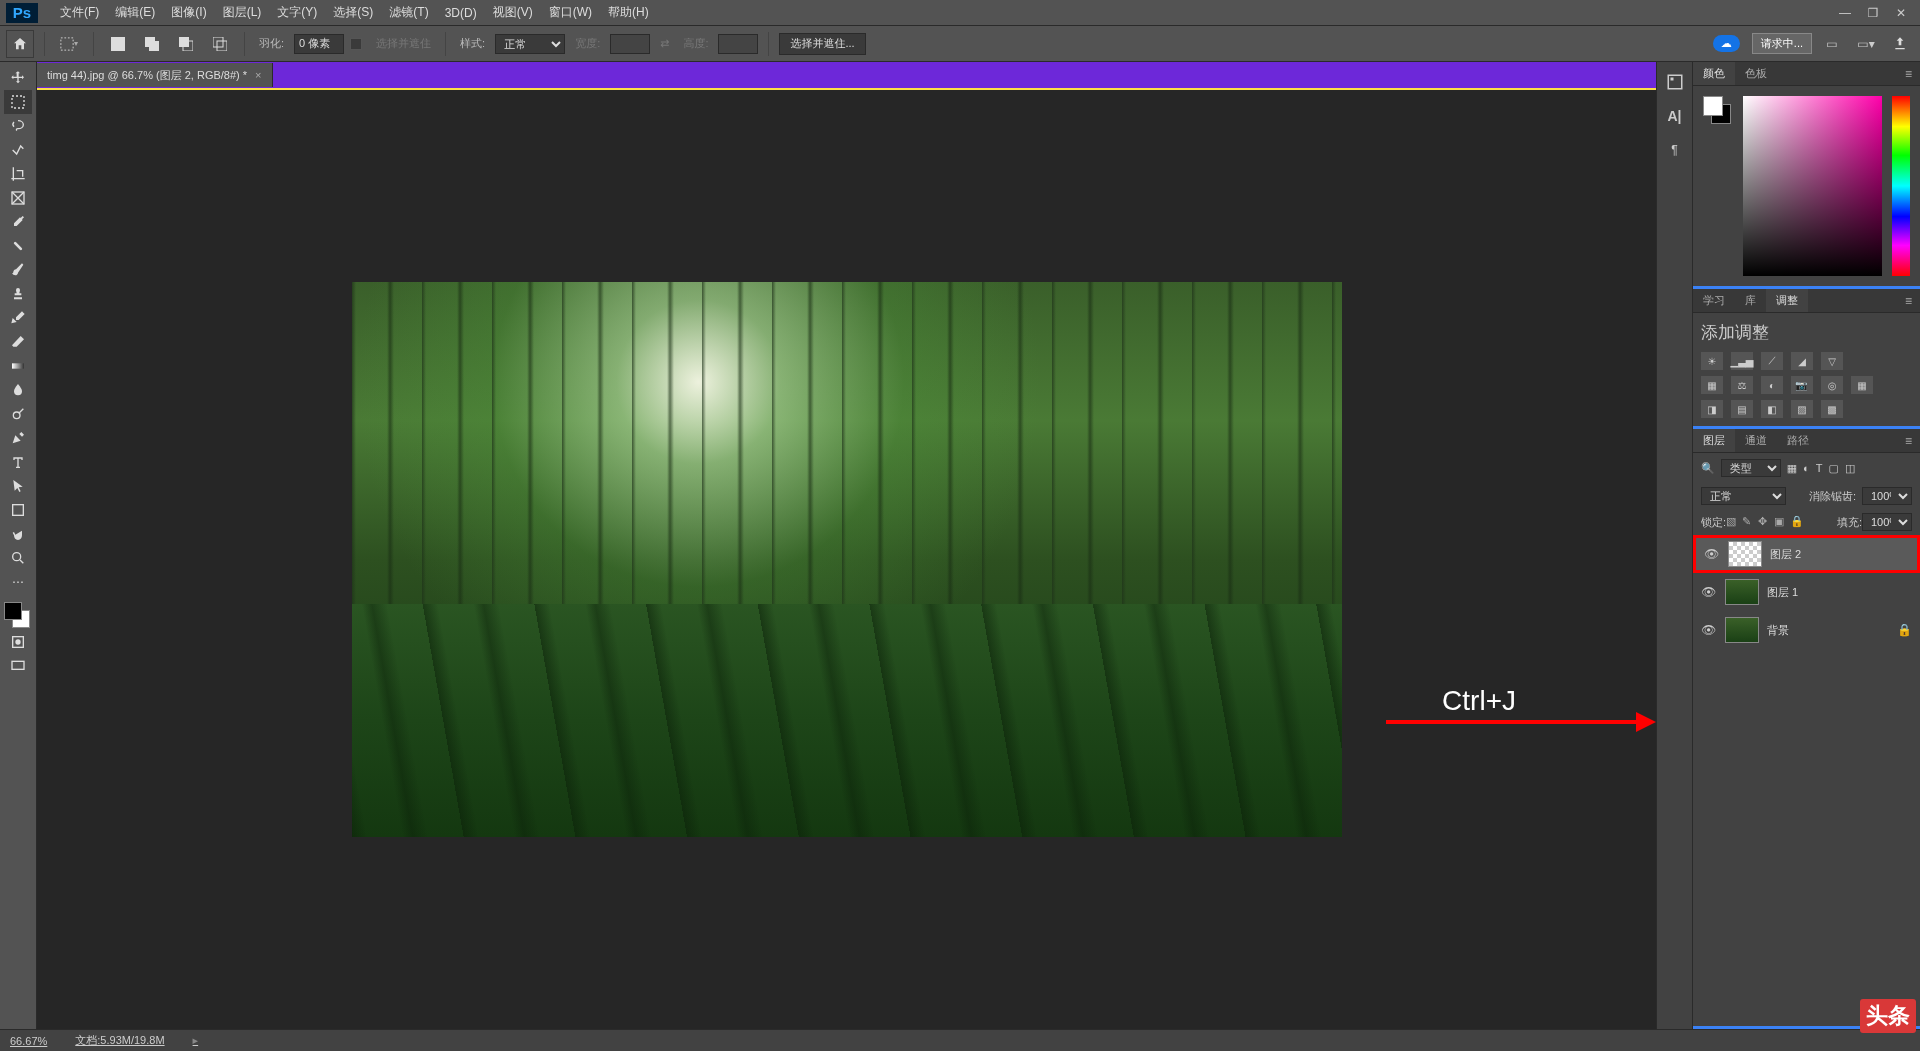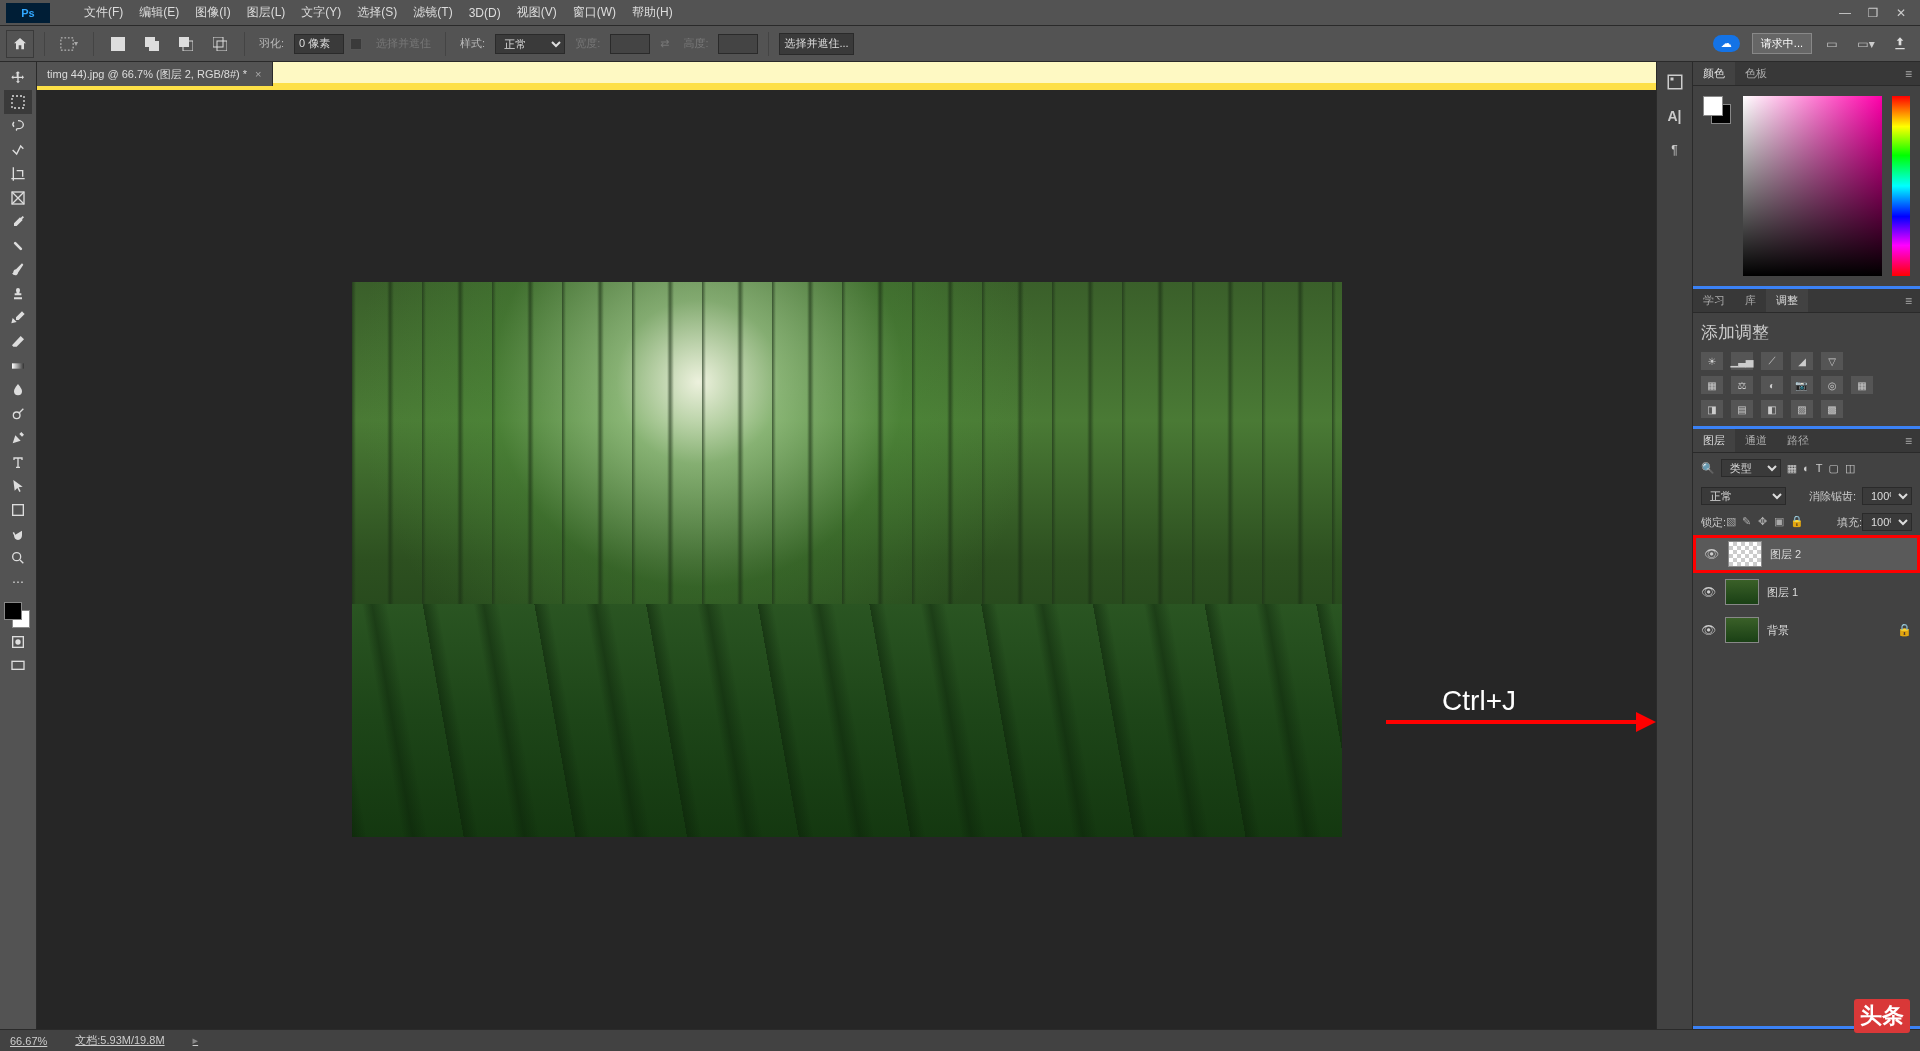--- a/index.html
+++ b/index.html
@@ -1,52 +1,52 @@
 <!DOCTYPE html>
 <html><head>
 <meta charset="utf-8">
 <style>
 * { margin: 0; padding: 0; box-sizing: border-box; font-family: "Microsoft YaHei", Arial, sans-serif; }
 body { background: #323232; color: #ccc; width: 1920px; height: 1051px; overflow: hidden; position: relative; font-size: 12px; }
 
 
 .menubar { background: #535353; height: 26px; display: flex; align-items: center; padding: 0 6px; border-bottom: 1px solid #2a2a2a; }
-.ps-logo { background: #001e36; color: #31a8ff; width: 44px; height: 20px; display: flex; align-items: center; justify-content: center; font-size: 11px; font-weight: bold; margin-right: 26px; }
+.ps-logo { background: #001e36; color: #31a8ff; width: 32px; height: 20px; display: flex; align-items: center; justify-content: center; font-size: 15px; font-weight: bold; margin-right: 14px; }
 .menu-item { padding: 0 8px; color: #ddd; font-size: 12px; cursor: pointer; }
 .win-controls { margin-left: auto; display: flex; gap: 14px; padding-right: 6px; color: #ccc; }
 .win-btn { width: 14px; text-align: center; cursor: pointer; }
 
 
 .optionsbar { background: #535353; height: 36px; display: flex; align-items: center; padding: 0 6px; border-bottom: 1px solid #2a2a2a; gap: 6px; }
 .home-btn { width: 28px; height: 28px; display: flex; align-items: center; justify-content: center; background: #535353; border: 1px solid #3a3a3a; }
 .opt-icon { width: 28px; height: 28px; display: flex; align-items: center; justify-content: center; }
 .opt-sep { width: 1px; height: 24px; background: #444; margin: 0 4px; }
 .opt-label { color: #bbb; font-size: 11px; margin: 0 4px; }
 .opt-input { background: #3a3a3a; border: 1px solid #2a2a2a; color: #ddd; width: 50px; height: 20px; padding: 0 4px; font-size: 11px; }
 .opt-select { background: #3a3a3a; border: 1px solid #2a2a2a; color: #ddd; height: 20px; padding: 0 4px; font-size: 11px; }
-.opt-btn { background: #3a3a3a; border: 1px solid #2a2a2a; color: #ddd; height: 22px; padding: 0 4px; font-size: 11px; cursor: pointer; }
+.opt-btn { background: #3a3a3a; border: 1px solid #2a2a2a; color: #ddd; height: 22px; padding: 0 10px; font-size: 11px; cursor: pointer; }
 .opt-checkbox { width: 12px; height: 12px; background: #3a3a3a; border: 1px solid #555; margin-right: 4px; }
 .cloud-btn { background: #1473e6; color: #fff; padding: 2px 8px; border-radius: 10px; margin-left: auto; font-size: 11px; }
 .search-box { background: #666; border: 1px solid #888; color: #fff; padding: 2px 8px; font-size: 11px; margin-left: 6px; }
 
 
 .main { display: flex; height: calc(100% - 62px - 22px); }
 
 
 .toolbar { background: #535353; width: 37px; display: flex; flex-direction: column; align-items: center; padding-top: 4px; border-right: 1px solid #2a2a2a; }
 .tool { width: 28px; height: 24px; display: flex; align-items: center; justify-content: center; color: #ddd; cursor: pointer; margin: 0; }
 .tool.active { background: #3a3a3a; }
 .tool svg { width: 16px; height: 16px; fill: #ddd; }
 .color-swatches { margin-top: 8px; position: relative; width: 28px; height: 28px; }
 .fg-swatch { position: absolute; width: 18px; height: 18px; background: #000; border: 1px solid #888; top: 0; left: 0; }
 .bg-swatch { position: absolute; width: 18px; height: 18px; background: #fff; border: 1px solid #888; top: 8px; left: 8px; }
 
 
 .doc-container { flex: 1; background: #262626; display: flex; flex-direction: column; position: relative; }
-.doc-tabs { background: #fef9c3; height: 28px; display: flex; align-items: flex-start; border-bottom: 7px solid #fde047; }
+.doc-tabs { background: #6d28d9; height: 28px; display: flex; align-items: center; border-bottom: 2px solid #fde047; }
 .doc-tab { background: #535353; height: 24px; padding: 0 10px; display: flex; align-items: center; font-size: 11px; color: #ddd; border-right: 1px solid #2a2a2a; }
 .doc-tab .close { margin-left: 8px; color: #aaa; cursor: pointer; }
 .canvas-area { flex: 1; background: #262626; display: flex; align-items: center; justify-content: center; position: relative; }
 .forest-img { width: 990px; height: 555px; background: linear-gradient(to bottom, #3a5f2a 0%, #4a7a35 25%, #2d5020 50%, #1e4018 75%, #163510 100%); position: relative; overflow: hidden; }
 .forest-sky { position: absolute; top: 0; left: 0; right: 0; height: 60%; background: radial-gradient(circle at 35% 30%, rgba(255,255,240,0.9) 0%, rgba(200,240,180,0.5) 12%, rgba(80,150,60,0.3) 30%, transparent 50%); }
 .forest-trees { position: absolute; top: 0; left: 0; right: 0; height: 70%; background: repeating-linear-gradient(90deg, rgba(30,50,25,0.7) 0px, transparent 4px, transparent 35px, rgba(25,45,20,0.6) 38px, transparent 42px, transparent 70px); }
 .forest-grass { position: absolute; bottom: 0; left: 0; right: 0; height: 42%; background: linear-gradient(to bottom, #2a5522 0%, #1d4518 50%, #143810 100%); }
 .forest-shadows { position: absolute; bottom: 0; left: 0; right: 0; height: 42%; background: repeating-linear-gradient(80deg, rgba(10,30,8,0.5) 0px, transparent 15px, transparent 50px, rgba(10,30,8,0.4) 60px, transparent 75px, transparent 110px); }
 .annotation-text { position: absolute; right: 140px; top: 595px; color: #fff; font-size: 28px; font-weight: normal; }
 .annotation-arrow { position: absolute; right: 0; top: 618px; width: 270px; height: 28px; }
@@ -92,21 +92,21 @@
 .layer-thumb { width: 34px; height: 26px; background: #ccc; border: 1px solid #888; margin-right: 8px; }
 .layer-thumb.checker { background: repeating-conic-gradient(#ccc 0% 25%, #fff 0% 50%) 0 0/8px 8px; }
 .layer-thumb.forest { background: linear-gradient(#3a6028, #1a4015); }
 .layer-name { color: #ddd; font-size: 11px; }
 .layer-lock { margin-left: auto; color: #aaa; }
 
 
 .statusbar { background: #424242; height: 22px; display: flex; align-items: center; padding: 0 10px; border-top: 1px solid #2a2a2a; font-size: 11px; gap: 28px; text-decoration: underline; }
 
 
-.watermark { position: absolute; bottom: 18px; right: 10px; color: rgba(255,255,255,0.9); font-size: 36px; font-weight: bold; font-style: italic; display: flex; align-items: flex-end; gap: 12px; pointer-events: none; }
+.watermark { position: absolute; bottom: 18px; right: 4px; color: rgba(255,255,255,0.9); font-size: 36px; font-weight: bold; font-style: italic; display: flex; align-items: flex-end; gap: 12px; pointer-events: none; }
 .wm-logo { background: #d93838; color: #fff; font-size: 22px; padding: 2px 6px; border-radius: 3px; font-style: normal; }
 
 </style>
 </head>
 <body>
 
 <div class="menubar">
   <div class="ps-logo">Ps</div>
   <div class="menu-item">文件(F)</div>
   <div class="menu-item">编辑(E)</div>

